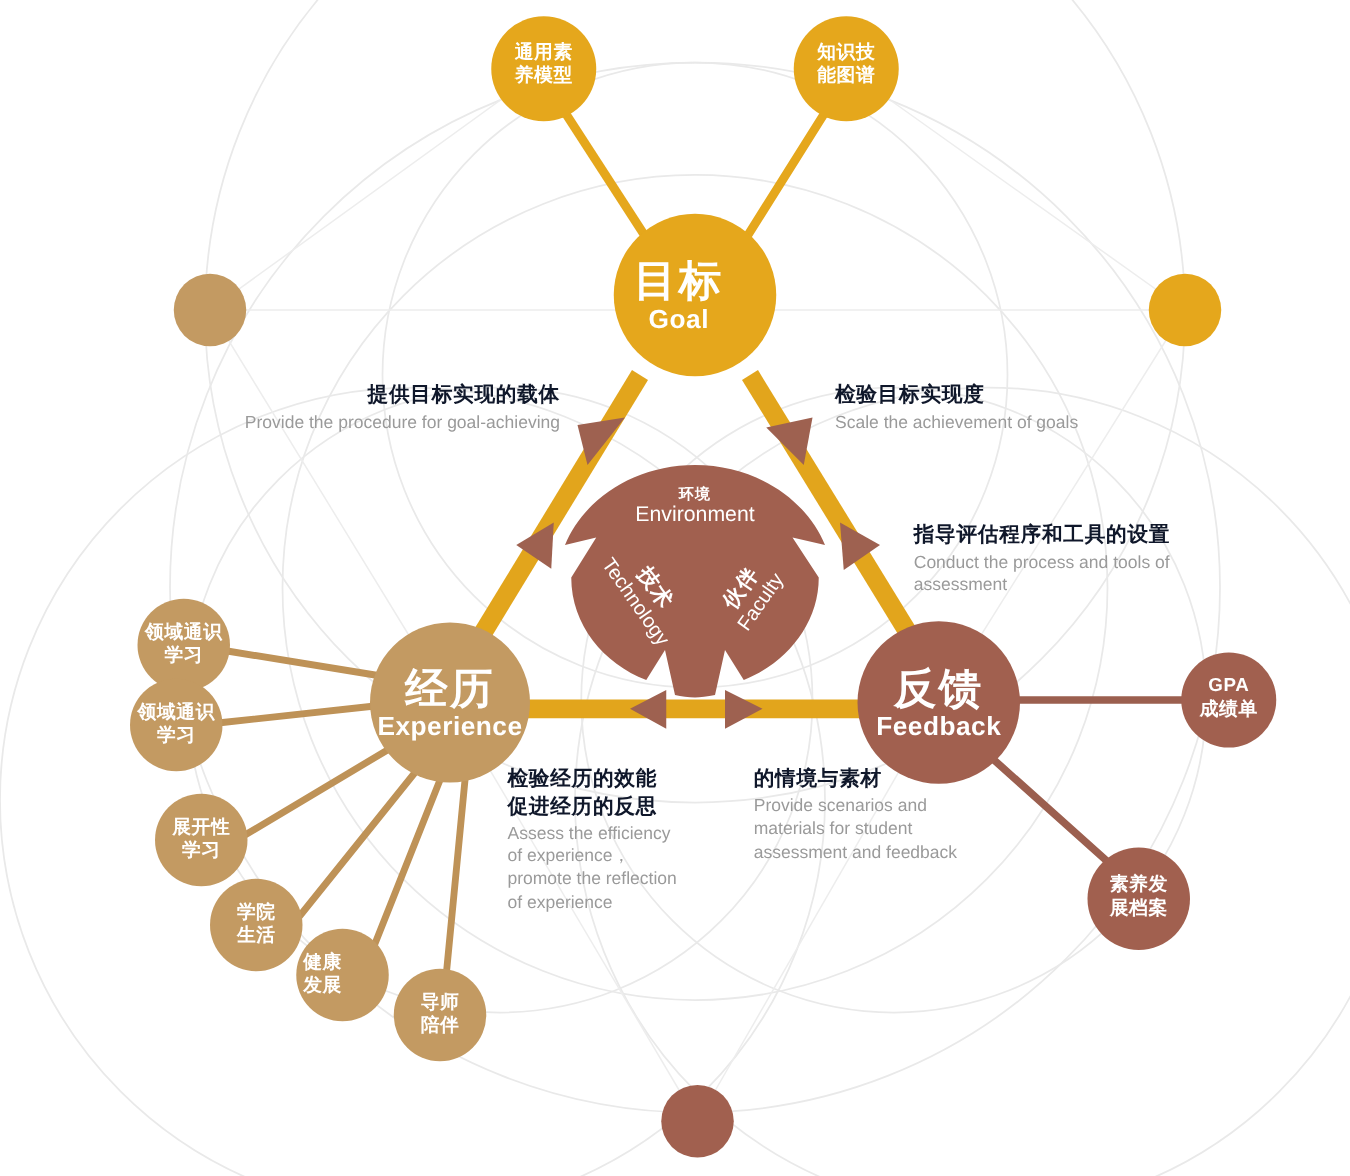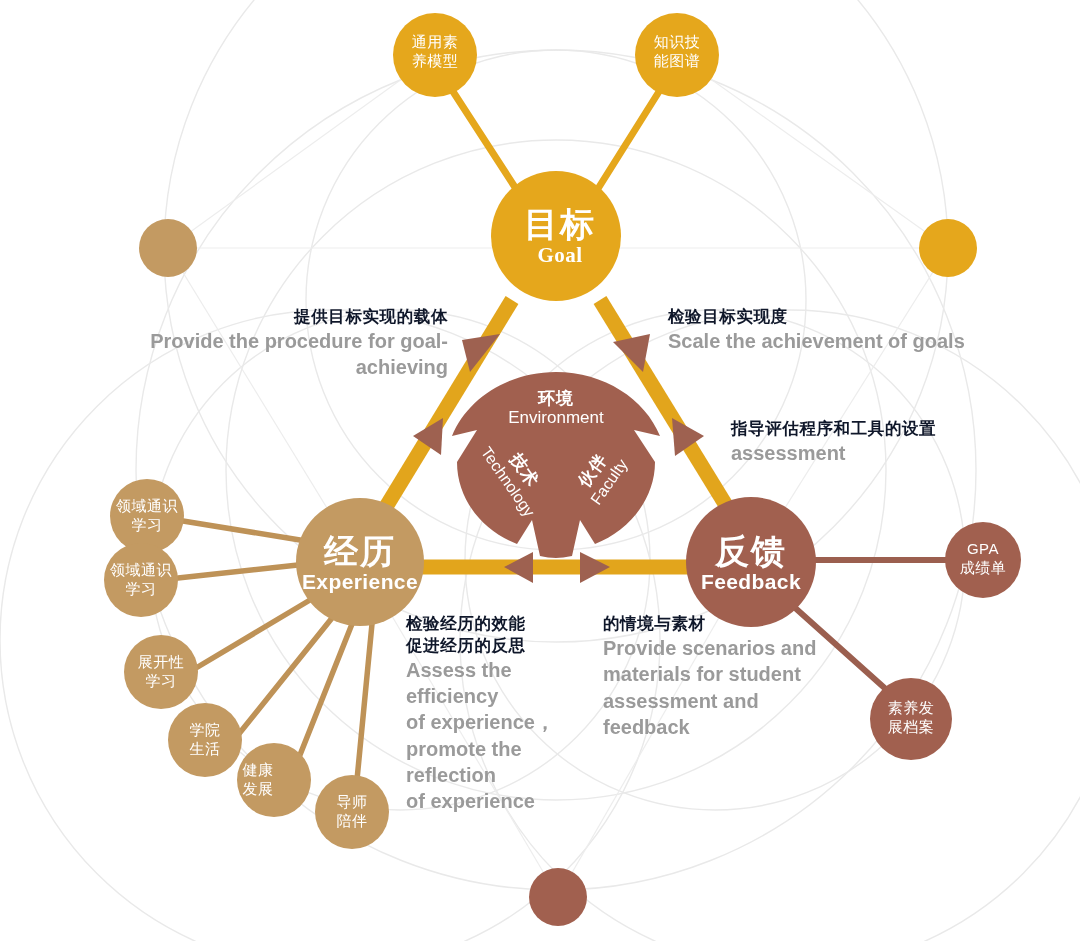--- a/index.html
+++ b/index.html
@@ -17,31 +17,31 @@
   .node-label{
     position:absolute;
     text-align:center;
     color:#ffffff;
     line-height:1.12;
     pointer-events:none;
     white-space:nowrap;
   }
   .cn-main{font-size:34px;font-weight:700;letter-spacing:2px;}
   .en-main{font-size:21px;font-weight:600;letter-spacing:.4px;}
-  .cn-mid{font-size:17px;font-weight:700;letter-spacing:1px;}
+  .cn-mid{font-size:12px;font-weight:700;letter-spacing:1px;}
   .en-mid{font-size:17px;font-weight:500;}
-  .cn-sat{font-size:15px;font-weight:400;line-height:1.25;letter-spacing:.5px;}
+  .cn-sat{font-size:15px;font-weight:700;line-height:1.25;letter-spacing:.5px;}
 
   .caption{
     position:absolute;
     color:#8b8b8b;
     line-height:1.32;
   }
   .caption .cn{font-size:16.5px;font-weight:700;color:#0f172a;letter-spacing:.6px;display:block;}
-  .caption .en{font-size:20px;font-weight:700;color:#9a9a9a;display:block;}
+  .caption .en{font-size:14px;font-weight:400;color:#9a9a9a;display:block;}
   .caption.right-align{text-align:right;}
   .rot{position:absolute;transform-origin:center center;color:#fff;text-align:center;white-space:nowrap;}
   .rot .cn{font-size:17px;font-weight:700;display:block;letter-spacing:1px;}
   .rot .en{font-size:16px;font-weight:500;display:block;}
 </style>
 </head>
 <body>
 
 <div id="stage">
 
@@ -136,21 +136,21 @@
     <circle cx="352" cy="812" r="37" fill="#C39A62"></circle>
 
     <circle cx="983" cy="560" r="38" fill="#A1604F"></circle>
     <circle cx="911" cy="719" r="41" fill="#A1604F"></circle>
 
     <circle cx="556" cy="236" r="65" fill="#E5A71C"></circle>
     <circle cx="360" cy="562" r="64" fill="#C39A62"></circle>
     <circle cx="751" cy="562" r="65" fill="#A1604F"></circle>
   </svg>
 
-  <div class="node-label" style="left:460px;top:206px;width:200px;font-family:Liberation Serif, serif;">
+  <div class="node-label" style="left:443px;top:206px;width:200px;">
     <div class="cn-main">目标</div>
     <div class="en-main">Goal</div>
   </div>
 
   <div class="node-label" style="left:260px;top:532px;width:200px;">
     <div class="cn-main">经历</div>
     <div class="en-main">Experience</div>
   </div>
 
   <div class="node-label" style="left:651px;top:532px;width:200px;">
@@ -222,20 +222,21 @@
   </div>
 
 
   <div class="caption" style="left:668px;top:306px;width:330px;">
     <span class="cn">检验目标实现度</span>
     <span class="en">Scale the achievement of goals</span>
   </div>
 
   <div class="caption" style="left:731px;top:418px;width:300px;">
     <span class="cn">指导评估程序和工具的设置</span>
+    <span class="en">Conduct the process and tools of</span>
     <span class="en">assessment</span>
   </div>
 
   <div class="caption" style="left:406px;top:613px;width:200px;">
     <span class="cn">检验经历的效能</span>
     <span class="cn">促进经历的反思</span>
     <span class="en">Assess the efficiency</span>
     <span class="en">of experience，</span>
     <span class="en">promote the reflection</span>
     <span class="en">of experience</span>

